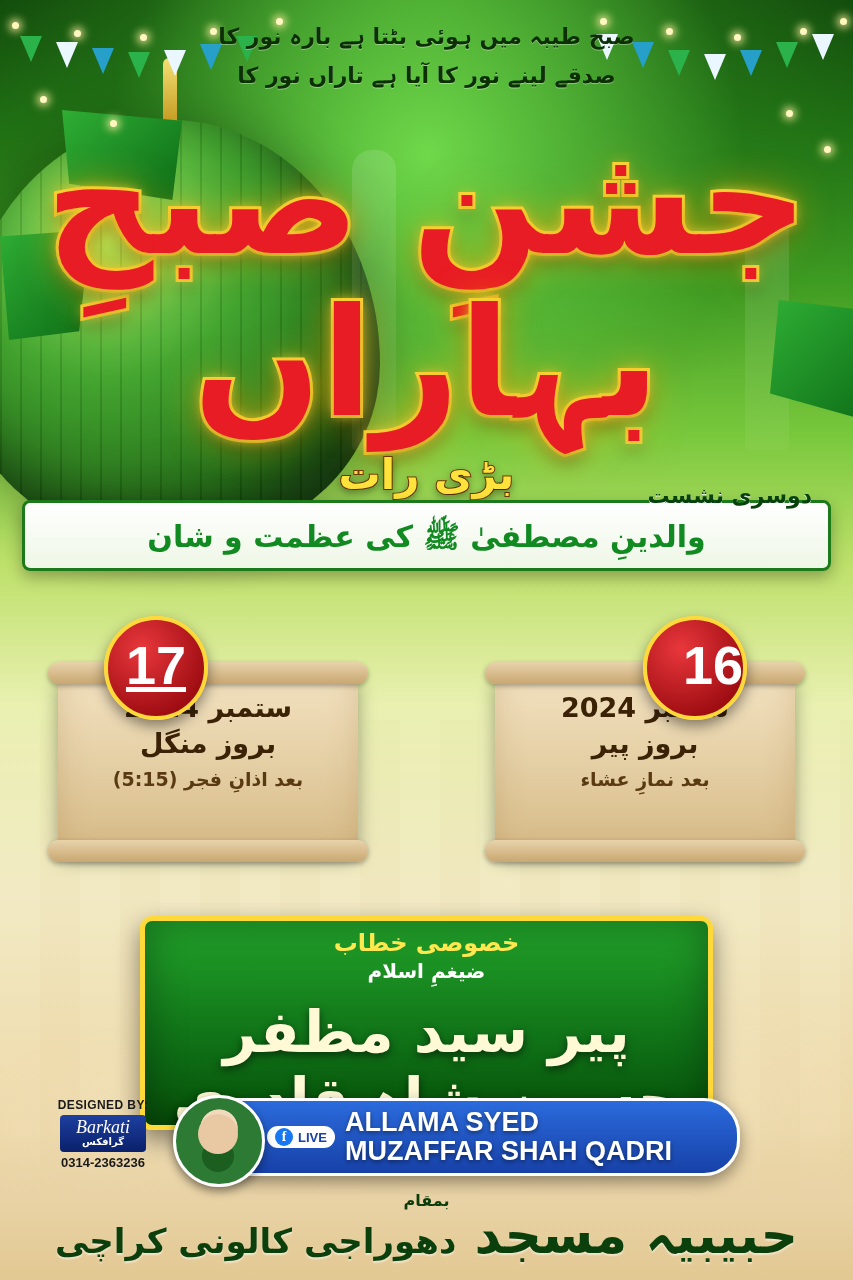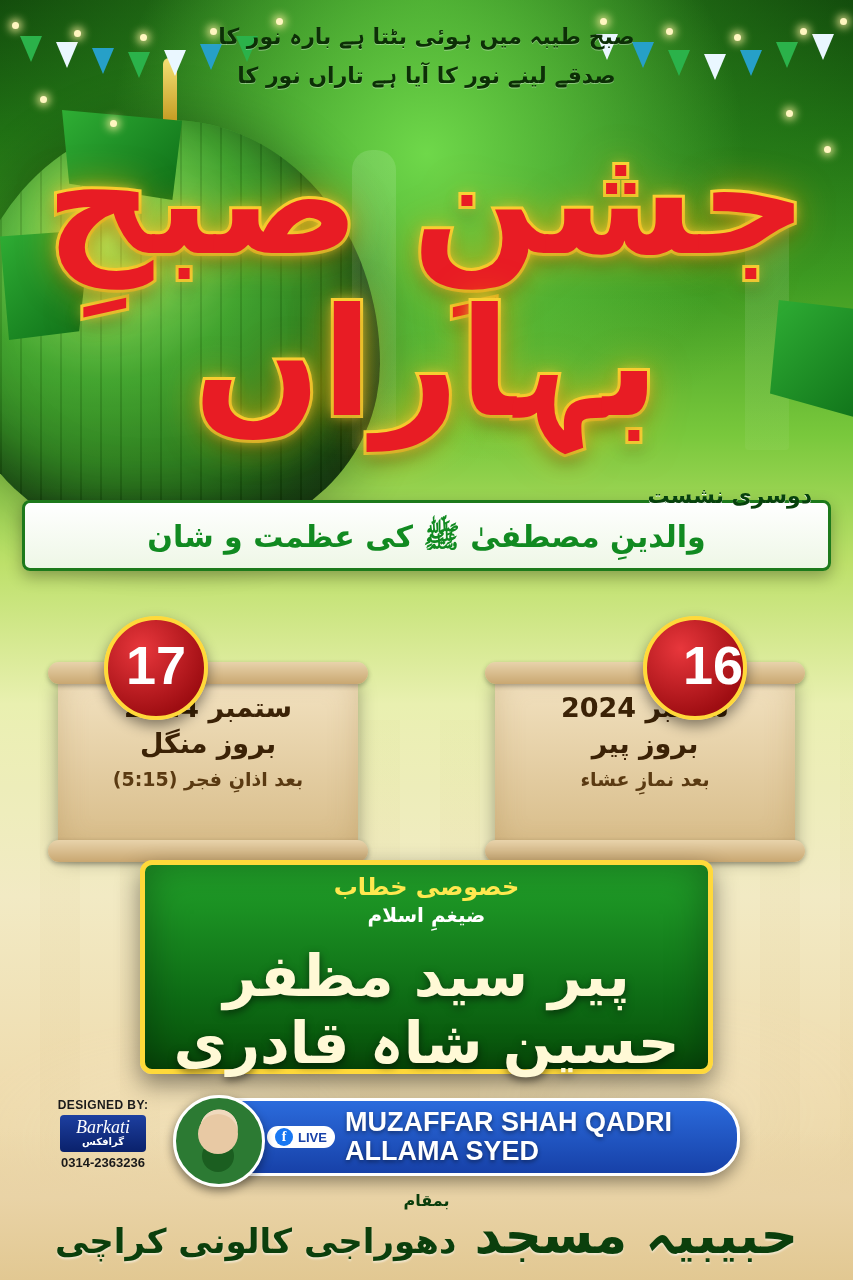--- a/index.html
+++ b/index.html
@@ -221,21 +221,21 @@
     border-radius: 50%;
     background: radial-gradient(circle at 35% 30%, #e8373c, #9e0d12 75%);
     border: 4px solid #ffd93a;
     color: #fff;
     font-size: 54px;
     font-weight: bold;
     line-height: 90px;
     text-align: center;
     box-shadow: 0 6px 14px rgba(0,0,0,.45);
   }
-  .badge.b-left { left: 86px; }
+  .badge.b-left { left: 86px; text-decoration: underline; }
   .badge.b-right { right: 88px; text-align: right; }
   .scroll-text {
     position: absolute;
     inset: 18px 12px 10px;
     color: #3b2206;
     font-size: 27px;
     line-height: 1.35;
     text-align: center;
   }
   .scroll-sub { font-size: 19px; color: #5a3a12; margin-top: 4px; }
@@ -260,21 +260,21 @@
     margin-top: 6px;
     color: #08420b;
     font-size: 24px;
     line-height: 1.4;
   }
 
   
   .speaker {
     position: absolute;
     left: 140px; right: 140px;
-    top: 860px;
+    top: 916px;
     height: 200px;
     background: linear-gradient(180deg,#22a32a,#0e6c15 65%,#075009);
     border: 5px solid #ffd93a;
     border-radius: 12px;
     box-shadow: 0 10px 24px rgba(0,0,0,.45), inset 0 0 40px rgba(0,0,0,.35);
     text-align: center;
     padding-top: 4px;
   }
   .speaker-kicker {
     color: #ffe84f;
@@ -452,20 +452,21 @@
     <div class="bulb" style="left:824px; top:146px;"></div>
   </div>
 
   <div class="couplet urdu rtl">
     <div>صبح طیبہ میں ہوئی بٹتا ہے بارہ نور کا</div>
     <div>صدقے لینے نور کا آیا ہے تاراں نور کا</div>
   </div>
 
   <div class="title-wrap">
     <div class="title-main urdu rtl">جشنِ صبحِ بہاراں</div>
+    <div class="title-sub urdu rtl">بڑی رات</div>
   </div>
 
   <div class="sessions">
     <div class="session">
       <div class="session-label urdu rtl">دوسری نشست</div>
       <div class="session-text urdu rtl">والدینِ مصطفیٰ ﷺ کی عظمت و شان</div>
     </div>
   </div>
 
   <div class="dates">
@@ -504,22 +505,22 @@
     <div class="designer-phone">0314-2363236</div>
   </div>
 
   <div class="livebar">
     <div class="avatar"></div>
     <div class="fb-chip">
       <span class="fb-circle">f</span>
       <span>LIVE</span>
     </div>
     <div class="live-name">
+      <div>ALLAMA SYED</div>
       <div>MUZAFFAR SHAH QADRI</div>
-      <div>ALLAMA SYED</div>
     </div>
   </div>
 
   <div class="venue urdu rtl">
     <div class="venue-badge">بمقام</div>
     <div class="venue-name">
       <span>حبیبیہ مسجد</span>
       <span class="venue-sub">دھوراجی کالونی کراچی</span>
     </div>
   </div>

